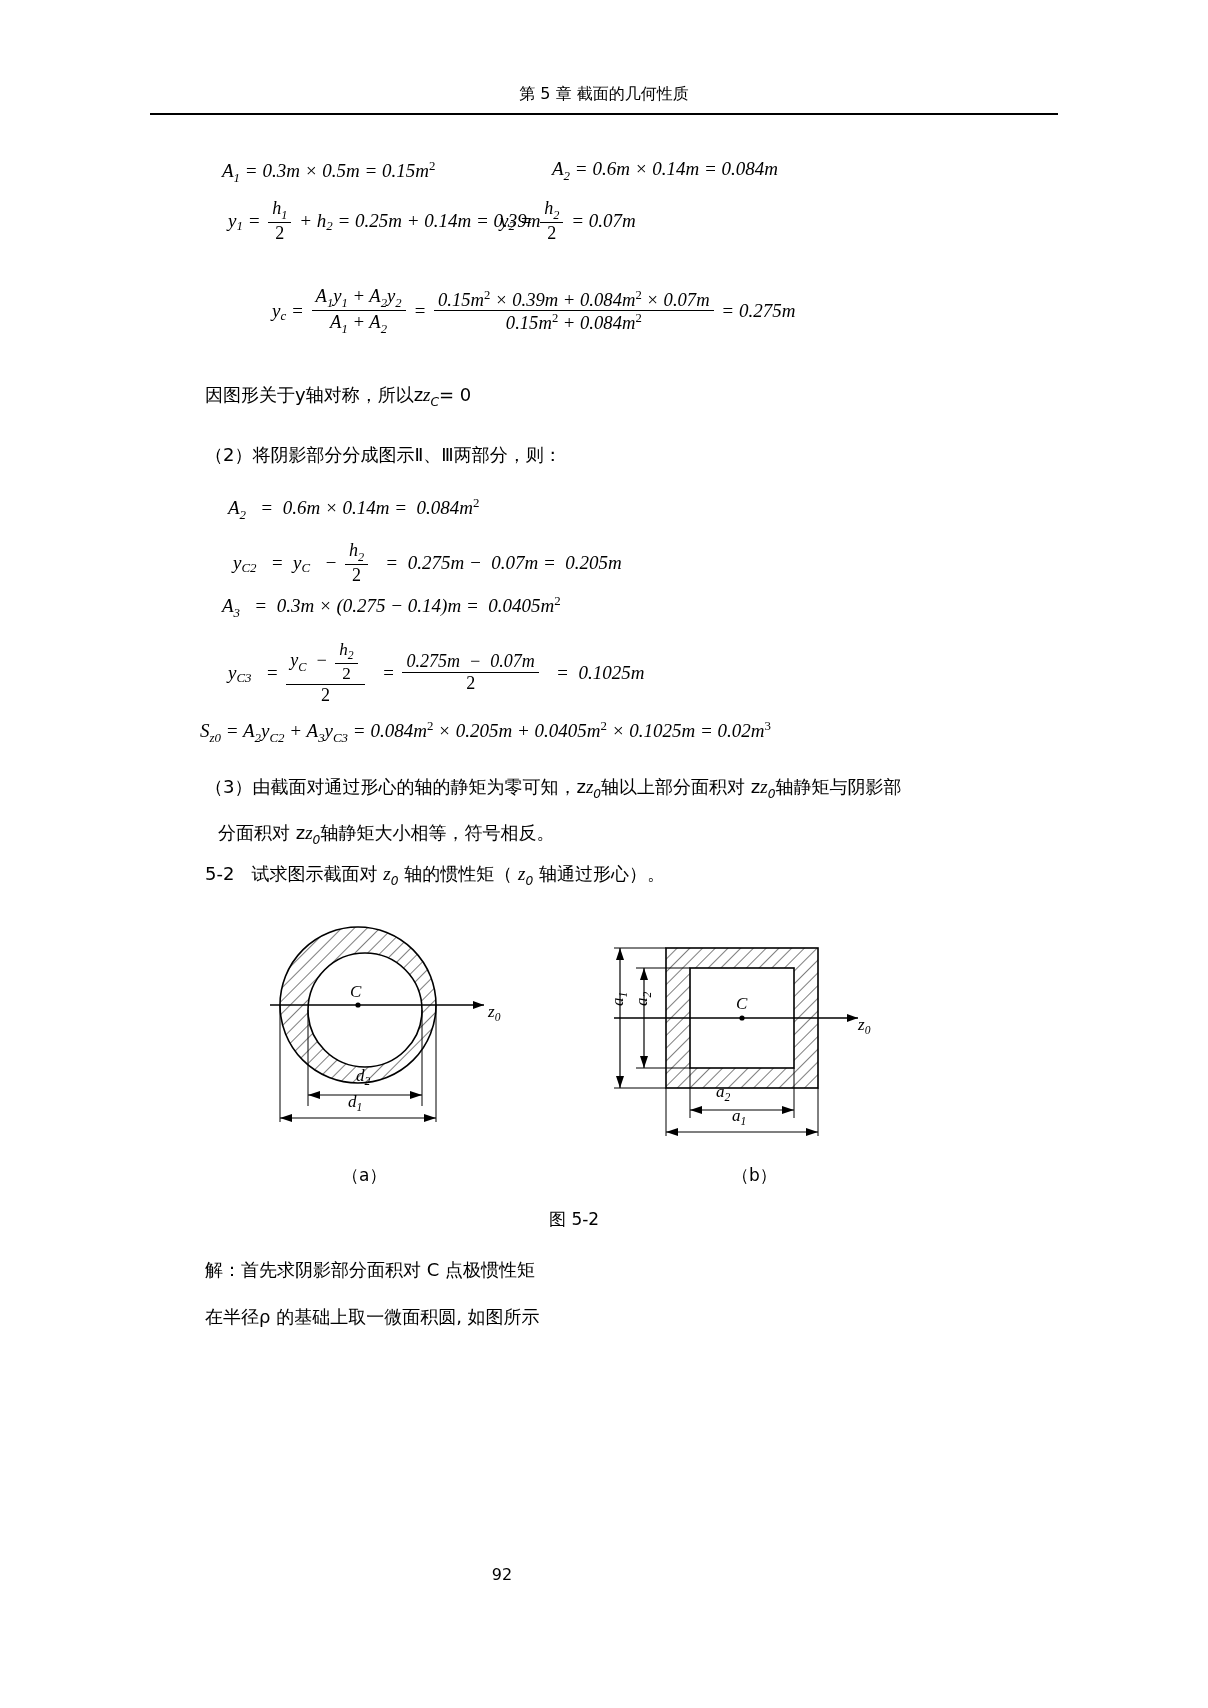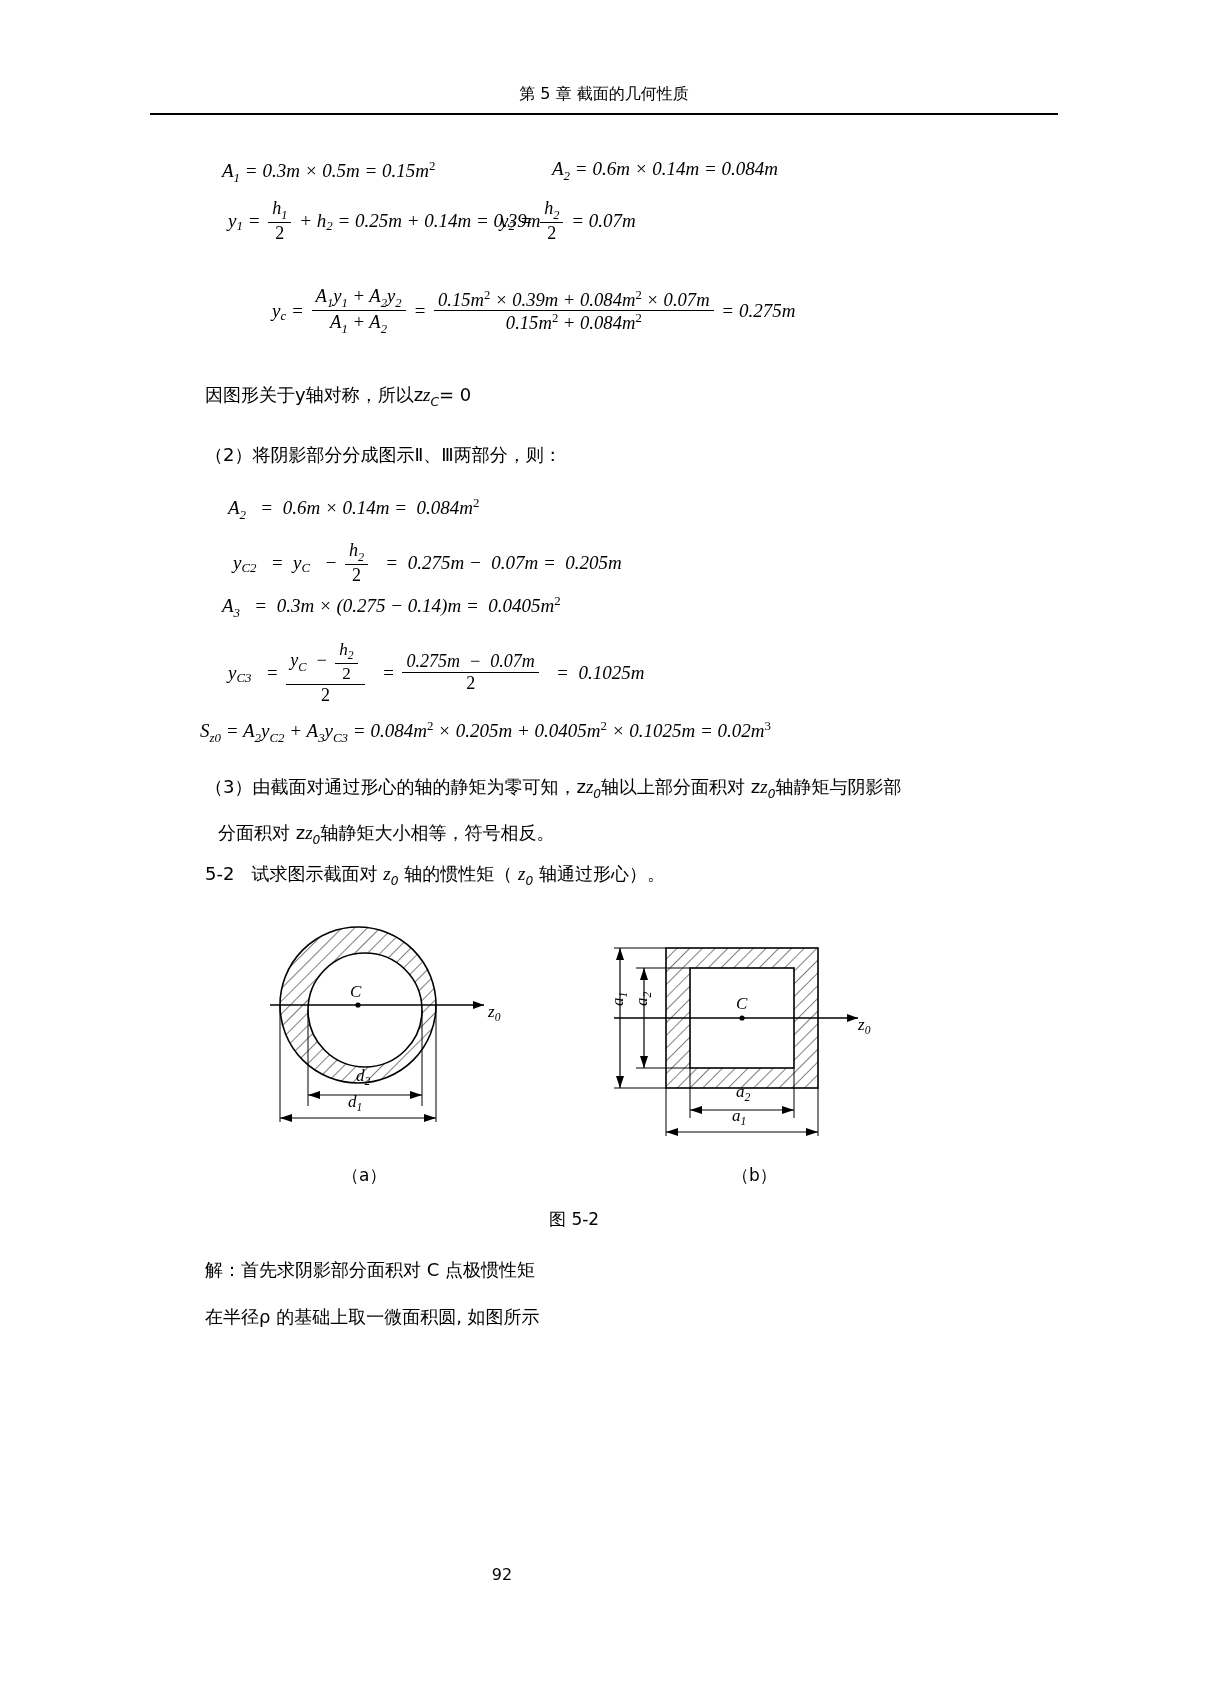--- a/index.html
+++ b/index.html
@@ -305,21 +305,21 @@
     </div>
     <div class="mathline" style="left:258px; top:105px; font-size:17px;">
       <span>z</span><span class="sub">0</span>
     </div>
     <div class="mathline" style="left:8px; top:96px; font-size:17px; transform:rotate(-90deg); transform-origin:left top;">
       <span>a</span><span class="sub">1</span>
     </div>
     <div class="mathline" style="left:32px; top:96px; font-size:17px; transform:rotate(-90deg); transform-origin:left top;">
       <span>a</span><span class="sub">2</span>
     </div>
-    <div class="mathline" style="left:136px; top:172px; font-size:17px;">
+    <div class="mathline" style="left:116px; top:172px; font-size:17px;">
       <span>a</span><span class="sub">2</span>
     </div>
     <div class="mathline" style="left:132px; top:196px; font-size:17px;">
       <span>a</span><span class="sub">1</span>
     </div>
   </div>
 
   <div class="figcap" style="left:342px; top:1164px;">（a）</div>
   <div class="figcap" style="left:732px; top:1164px;">（b）</div>
 

